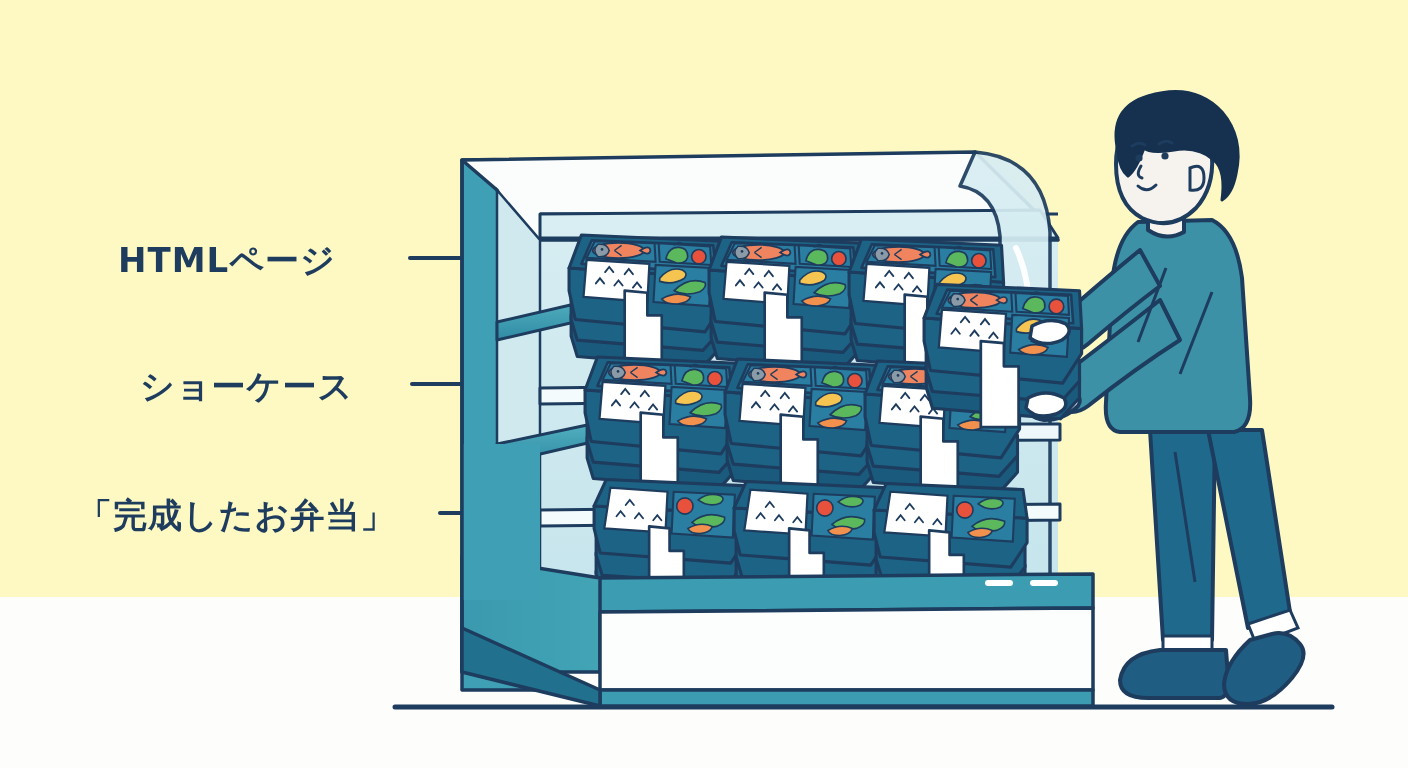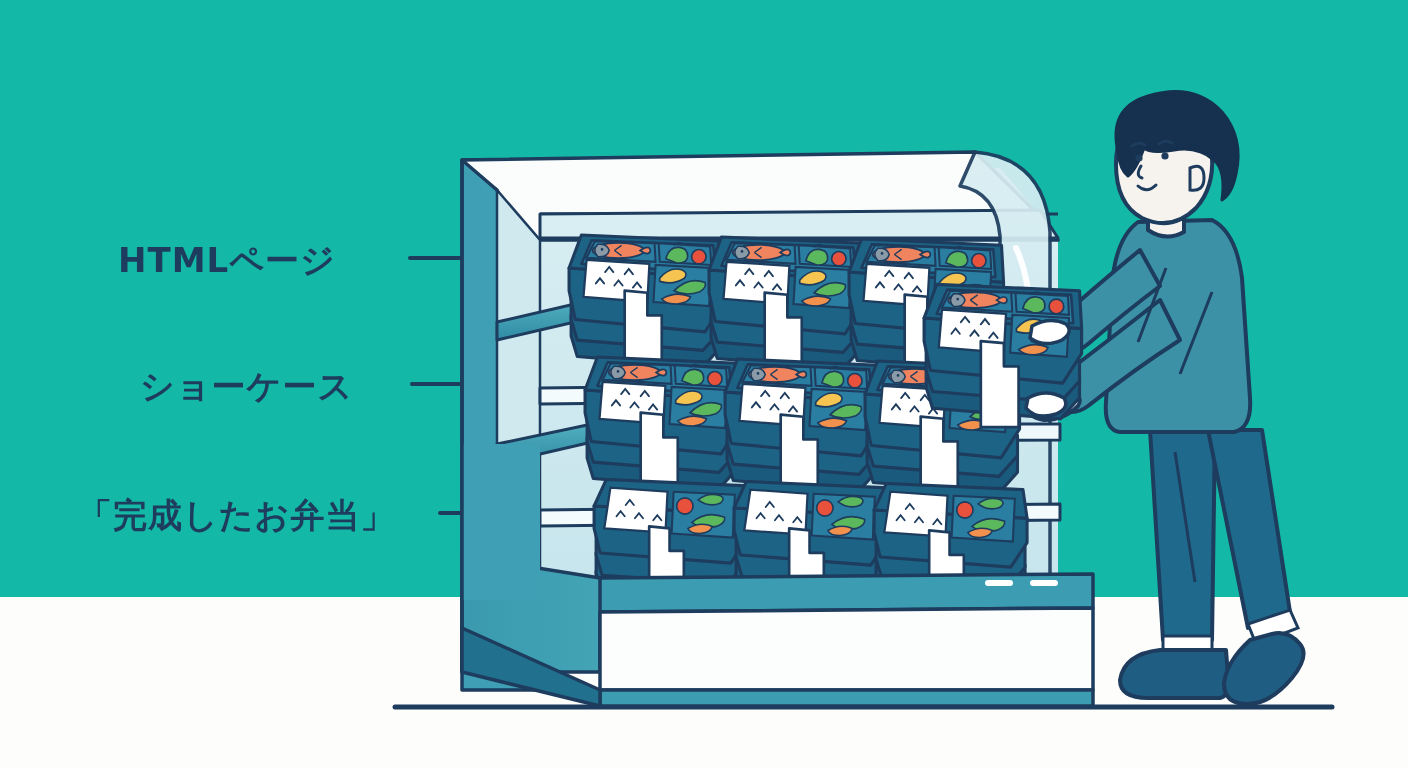--- a/index.html
+++ b/index.html
@@ -1,21 +1,21 @@
 <!DOCTYPE html>
 <html><head>
 <meta charset="utf-8">
 <style>
   html,body{margin:0;padding:0;background:#ffffff;}
   body{
     width:1408px;height:768px;overflow:hidden;
     font-family:"Liberation Sans","DejaVu Sans",sans-serif;
     background:#fdfdfc;
   }
-  #stage{position:relative;width:1408px;height:597px;background:#14b8a6;}
+  #stage{position:relative;width:1408px;height:597px;background:#fef9c3;}
   svg.scene{position:absolute;left:0;top:0;width:1408px;height:768px;display:block;}
   .label-text{
     font-family:"DejaVu Sans","Liberation Sans",sans-serif;
     font-weight:700;
     font-size:34px;
     fill:#1d3c5e;
     letter-spacing:1px;
   }
 </style>
 </head>

